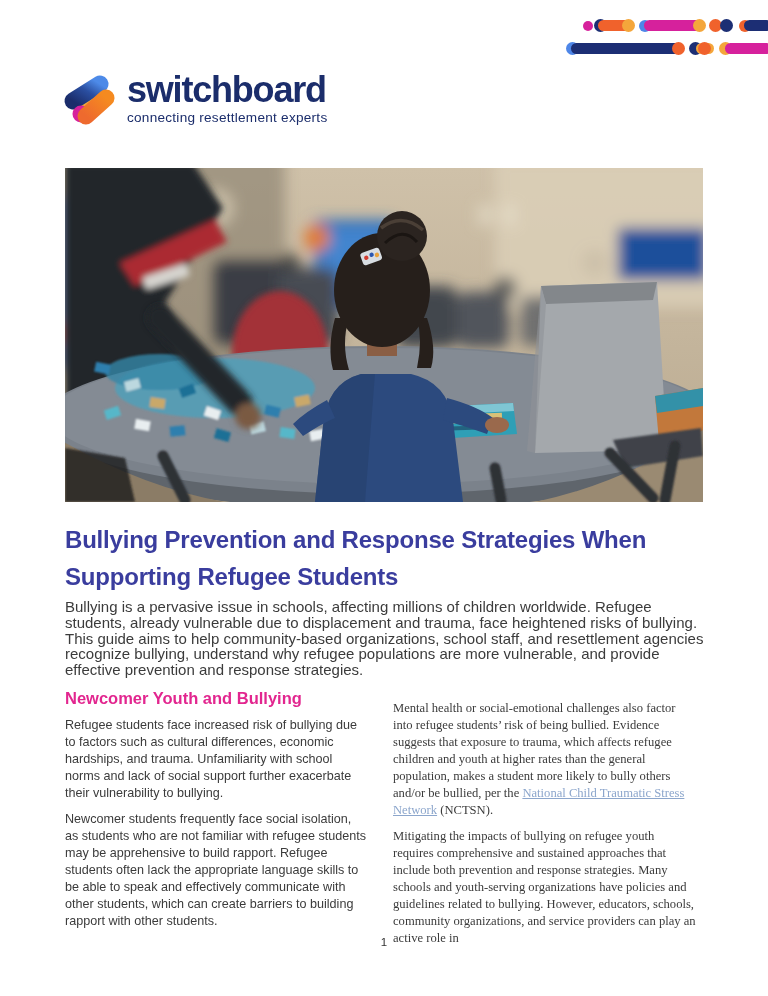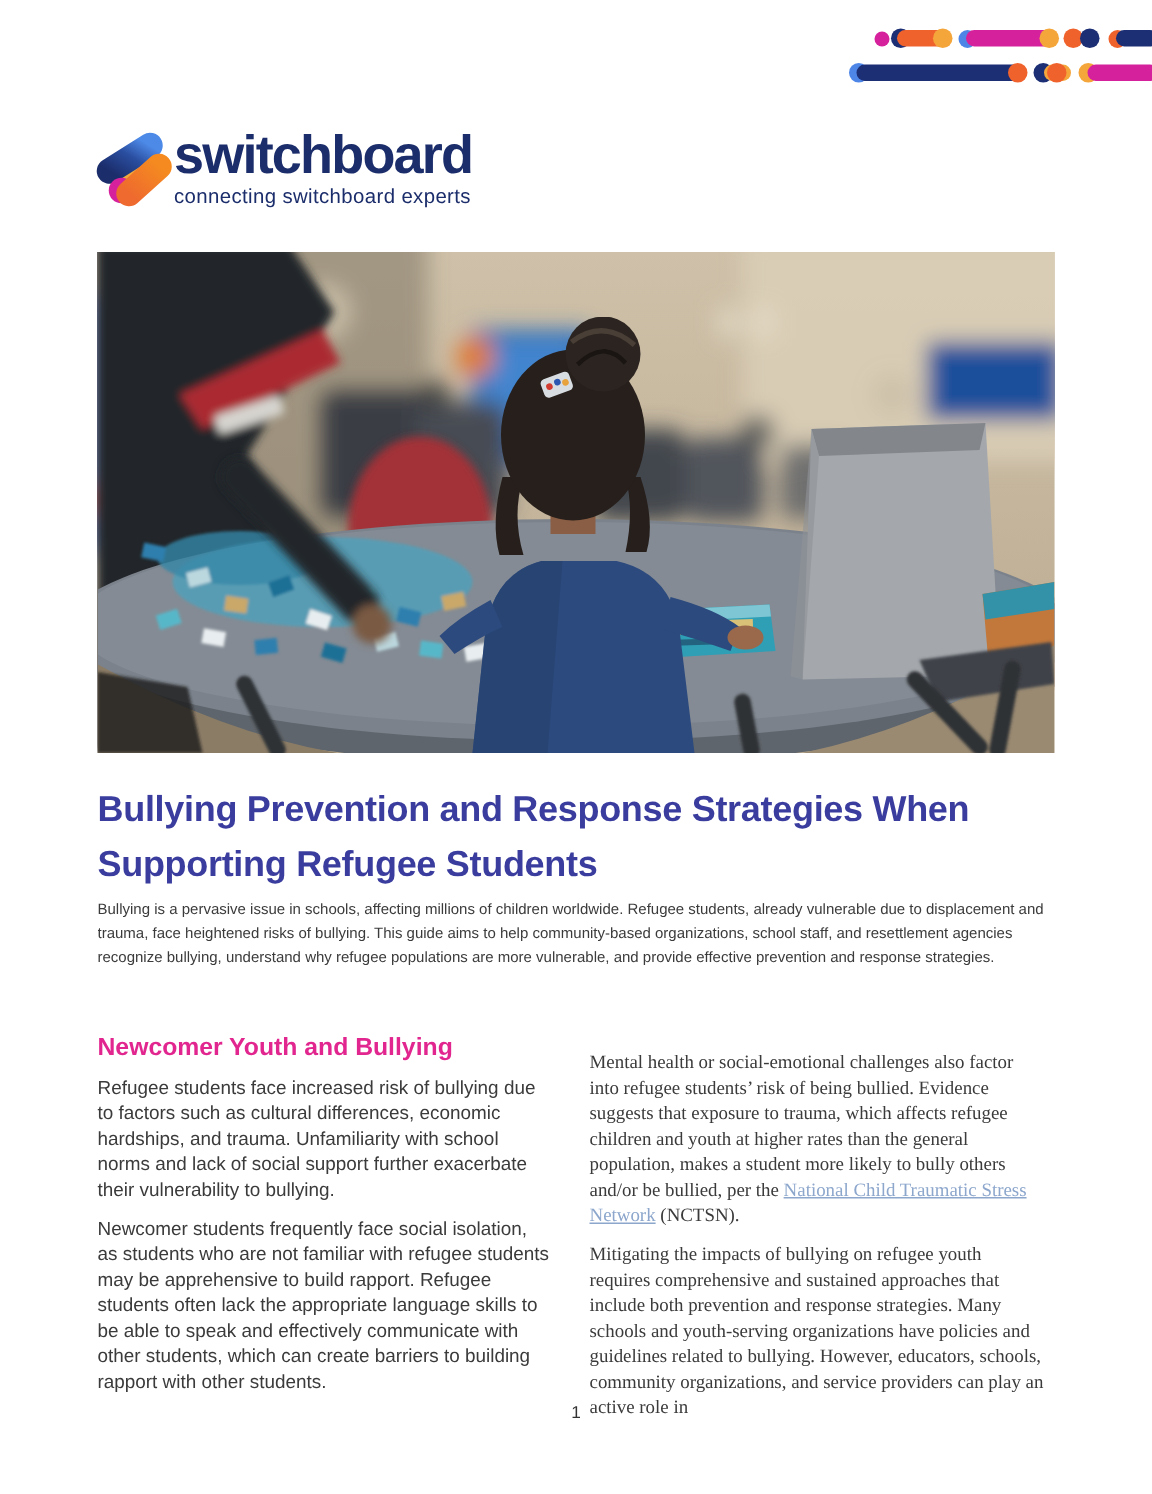--- a/index.html
+++ b/index.html
@@ -6,34 +6,34 @@
   .page{
     position:relative;width:768px;height:996px;margin:0 auto;background:#fff;
     font-family:"Liberation Sans", sans-serif;overflow:hidden;
   }
 
   
   .deco-wrap{position:absolute;top:13px;left:560px;width:208px;height:50px;overflow:hidden;}
   .deco{position:absolute;}
 
   
-  .logo{position:absolute;left:60px;top:83px;display:flex;align-items:flex-start;}
+  .logo{position:absolute;left:60px;top:70px;display:flex;align-items:flex-start;gap:11px;}
   .logo-icon{width:56px;height:60px;flex:0 0 auto;}
   .logo-text{padding-top:3px;}
   .wordmark{font-size:36px;line-height:34px;font-weight:bold;color:#1B2D6B;letter-spacing:-1.2px;}
   .tagline{font-size:13.6px;line-height:16px;color:#1B2D6B;font-weight:500;letter-spacing:0.25px;margin-top:3px;}
 
   
   .photo{position:absolute;left:65px;top:168px;width:638px;height:334px;overflow:hidden;background:#c3b49c;}
   .photo svg{display:block;}
 
   
   .title{position:absolute;left:65px;top:521px;width:642px;font-size:24px;line-height:37px;
          font-weight:bold;color:#3A3D9E;letter-spacing:-0.2px;}
-  .intro{position:absolute;left:65px;top:599px;width:641px;font-size:10px;line-height:15.8px;color:#3b3b3b;}
+  .intro{position:absolute;left:65px;top:599px;width:641px;font-size:15px;line-height:15.8px;color:#3b3b3b;}
 
   .columns{position:absolute;left:65px;top:688px;width:642px;display:flex;gap:25px;}
   .col{width:303px;}
   .col-right{padding-top:12px;font-family:Liberation Serif, serif;}
   .section-heading{font-size:16.5px;line-height:20px;font-weight:bold;color:#E2268F;margin:0 0 9px 0;}
   .col p{margin:0 0 9px 0;font-size:12.6px;line-height:17px;color:#3b3b3b;}
   .link{color:#8CA6CC;text-decoration:underline;cursor:pointer;}
 
   .page-num{position:absolute;left:0;top:936px;width:100%;text-align:center;font-size:11.5px;color:#333;}
 </style>
@@ -79,21 +79,21 @@
           </linearGradient>
         </defs>
         <polygon points="13,39 33,19 41,27 23,47" fill="#F2A93B"></polygon>
         <line x1="13" y1="31" x2="40" y2="14" stroke="url(#lgb)" stroke-width="17" stroke-linecap="round"></line>
         <circle cx="21" cy="44" r="8.5" fill="#D6219C"></circle>
         <line x1="26" y1="46" x2="46" y2="28" stroke="url(#lgo)" stroke-width="17" stroke-linecap="round"></line>
       </svg>
     </div>
     <div class="logo-text">
       <div class="wordmark">switchboard</div>
-      <div class="tagline">connecting switchboard experts</div>
+      <div class="tagline">connecting resettlement experts</div>
     </div>
   </div>
 
   <div class="photo">
     <svg width="638" height="334" viewBox="0 0 638 334">
       <defs>
         <filter id="b7" x="-20%" y="-20%" width="140%" height="140%">
             <feGaussianBlur stdDeviation="7"></feGaussianBlur>
           </filter>
         <filter id="b3" x="-20%" y="-20%" width="140%" height="140%">

